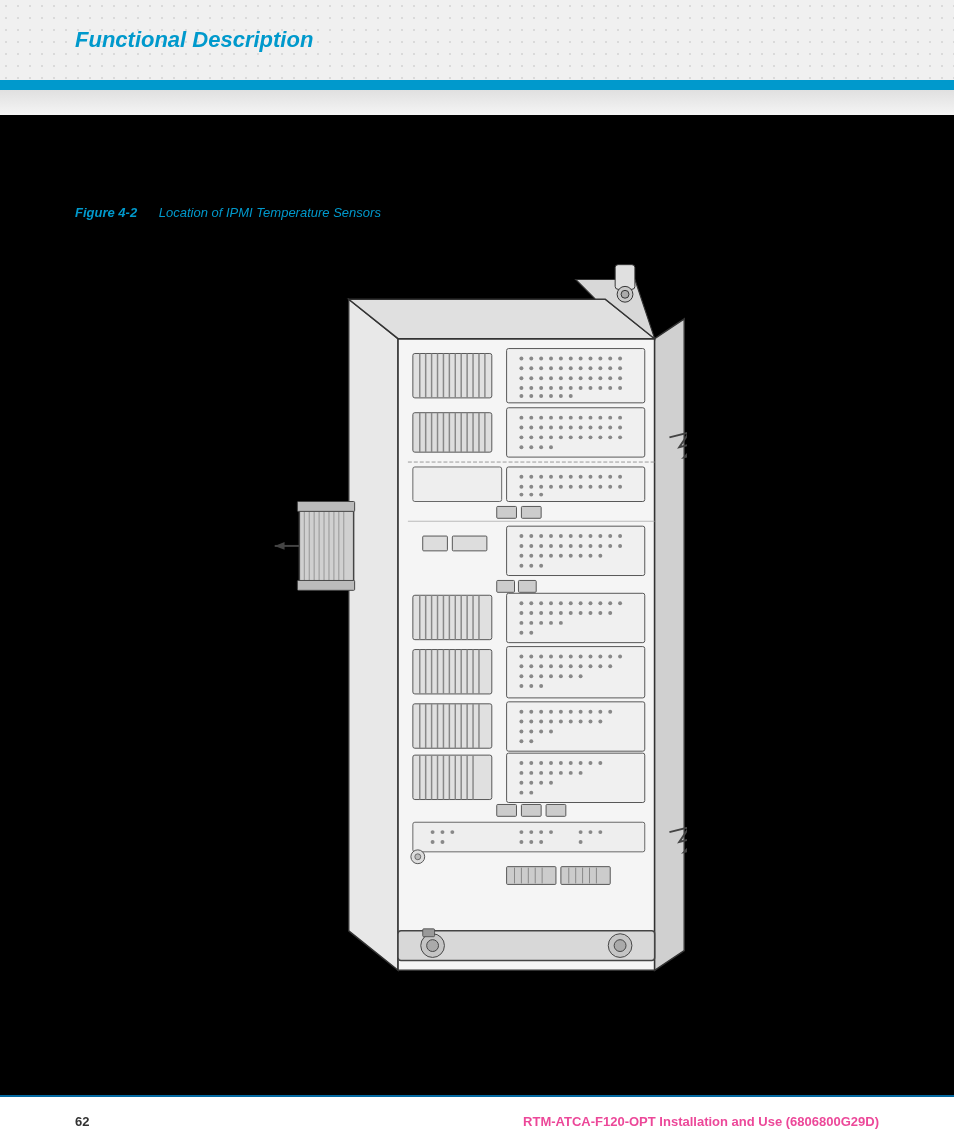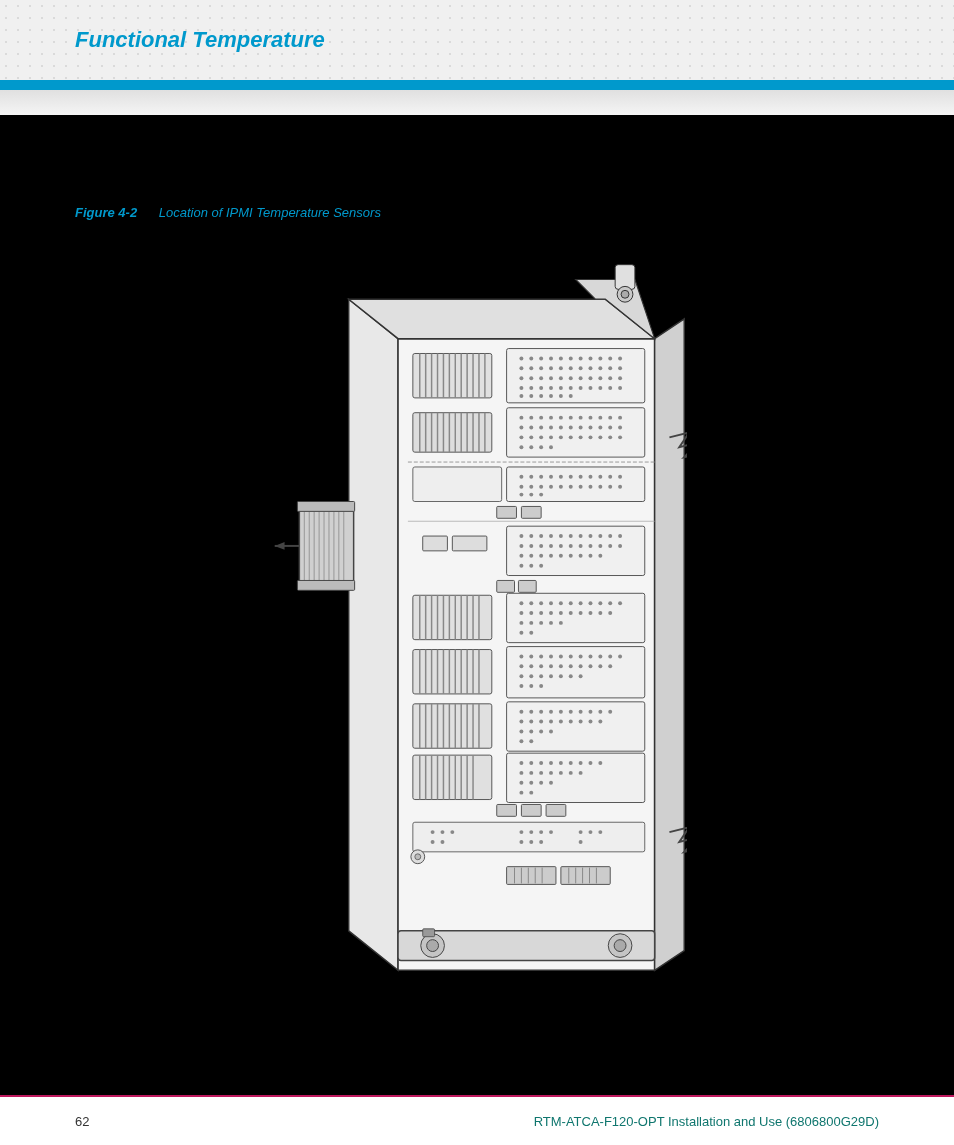--- a/index.html
+++ b/index.html
@@ -101,44 +101,45 @@
       height: 750px;
     }
 
     
     .footer {
       position: absolute;
       bottom: 0;
       left: 0;
       right: 0;
       height: 50px;
-      border-top: 2px solid #be185d;
+      border-top: 2px solid #0369a1;
       display: flex;
       align-items: center;
       justify-content: space-between;
       padding: 1px 75px;
       background: #ffffff;
+      font-weight: bold;
     }
 
     .footer-page {
       font-size: 13px;
       color: #333;
     }
 
     .footer-title {
       font-size: 13px;
-      color: #0f766e;
+      color: #ec4899;
     }
   </style>
 </head>
 <body>
 
 <div class="header-area">
   <div class="dot-pattern"></div>
-  <span class="header-title">Functional Temperature</span>
+  <span class="header-title">Functional Description</span>
 </div>
 
 <div class="blue-bar"></div>
 
 <div class="gray-stripe"></div>
 
 <div class="main-content">
 
   <div class="figure-caption">
     <span class="fig-label">Figure 4-2</span>

